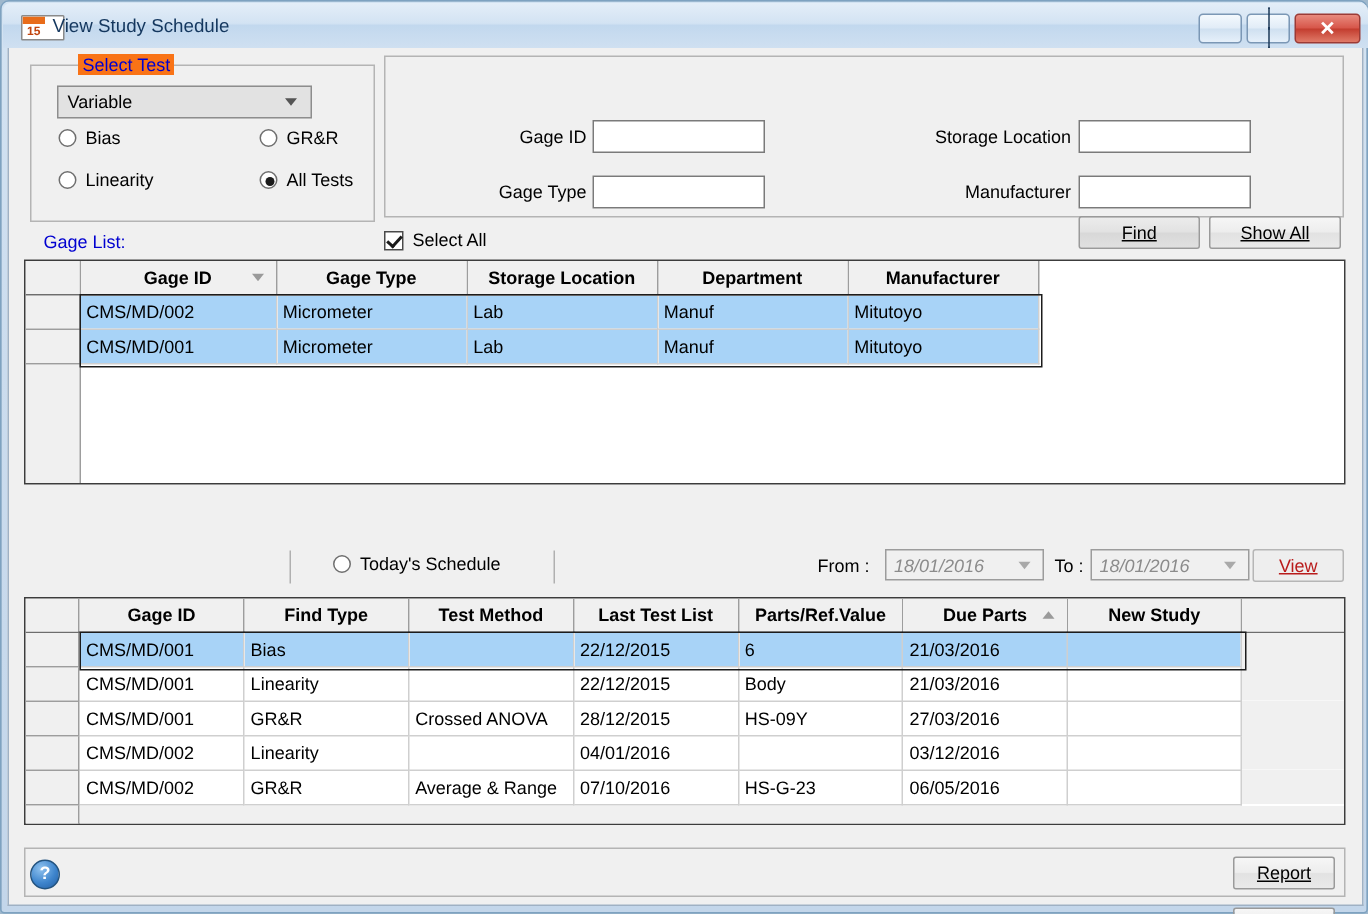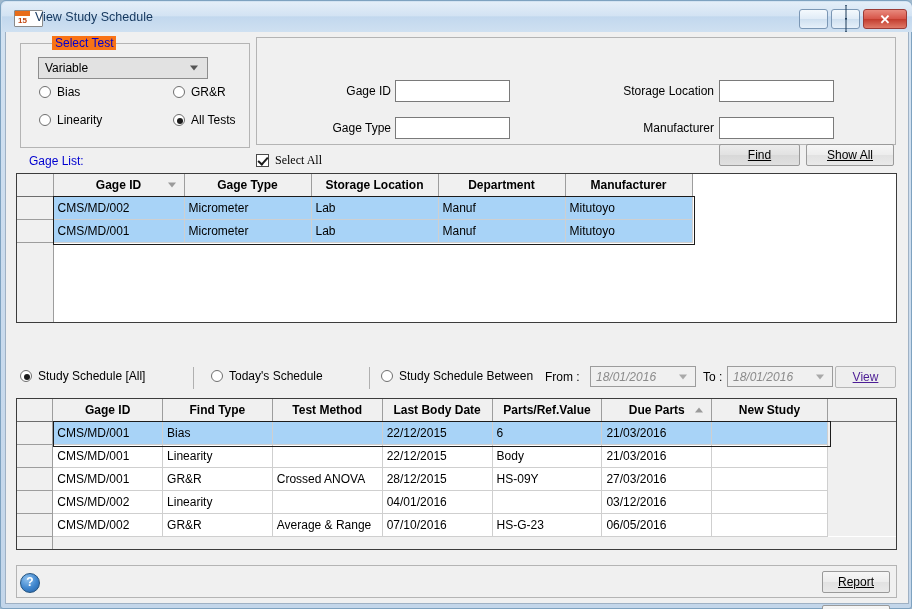--- a/index.html
+++ b/index.html
@@ -88,21 +88,21 @@
   .btn{
     position:absolute;box-sizing:border-box;
     border:1px solid #9a9a9a;border-radius:2px;
     background:linear-gradient(to bottom,#f6f6f6 0%,#ededed 48%,#e2e2e2 52%,#e9e9e9 100%);
     font-size:12px;color:#000;text-align:center;cursor:default;
     display:flex;align-items:center;justify-content:center;
   }
   .btn.default{
     background:linear-gradient(to bottom,#ececec 0%,#e2e2e2 48%,#d8d8d8 52%,#e0e0e0 100%);
   }
-  .btn.disabled{color:#4c1d95;background:#eeeeee;border-color:#b6b6b6;}
+  .btn.disabled{color:#b91c1c;background:#eeeeee;border-color:#b6b6b6;}
   .btn u{text-decoration:underline;}
 
   .combo{
     position:absolute;box-sizing:border-box;
     background:#e2e2e2;border:1px solid #8d8d8d;
     font-size:12px;color:#000;
   }
   .combo .ctext{position:absolute;left:6px;top:50%;transform:translateY(-50%);}
   .combo .carrow{
     position:absolute;right:9px;top:50%;transform:translateY(-50%);
@@ -256,21 +256,21 @@
 
     <div class="btn default" style="left:713px;top:112px;width:81px;height:22px;">
       <span><u>Find</u></span>
     </div>
     <div class="btn" style="left:800px;top:112px;width:88px;height:22px;">
       <span><u>Show All</u></span>
     </div>
 
     <div class="lbl" style="left:10px;top:122px;color:#0000d0;margin-left:13px;">Gage List:</div>
 
-    <div class="chk checked" style="left:250px;top:121px;width:90px;height:16px;font-family:Liberation Serif, serif;">
+    <div class="chk checked" style="left:250px;top:121px;width:90px;height:16px;">
       <span class="box"></span>
       <span class="clabel">Select All</span>
     </div>
 
     <div class="grid" style="left:10px;top:141px;width:881px;height:150px;">
       <table>
         <colgroup>
           <col style="width:36px">
             <col style="width:131px">
             <col style="width:127px">
@@ -314,36 +314,28 @@
           </tr>
           <tr>
             <td class="rowsel" style="height:80px;border-right:1px solid #9d9d9d;border-bottom:none;background:#f0f0f0;"></td>
             <td colspan="6" style="background:#fff;border:none;"></td>
           </tr>
         </tbody>
       </table>
       <div class="selbox" style="left:36px;top:22px;width:640px;height:47px;"></div>
     </div>
 
-    <div class="radio checked" style="left:14px;top:337px;width:175px;height:16px;">
-      <span class="dot"></span>
-      <span class="rlabel">Study Schedule [All]</span>
-    </div>
     <div class="vsep" style="left:187px;top:335px;height:22px;"></div>
 
-    <div class="radio" style="left:205px;top:337px;width:140px;height:16px;">
+    <div class="radio" style="left:216px;top:337px;width:140px;height:16px;">
       <span class="dot"></span>
       <span class="rlabel">Today's  Schedule</span>
     </div>
     <div class="vsep" style="left:363px;top:335px;height:22px;"></div>
 
-    <div class="radio" style="left:375px;top:337px;width:160px;height:16px;">
-      <span class="dot"></span>
-      <span class="rlabel">Study Schedule Between</span>
-    </div>
 
     <div class="lbl" style="left:539px;top:338px;">From :</div>
     <div class="dtp" style="left:584px;top:334px;width:106px;height:21px;">
       <span class="dtext">18/01/2016</span>
       <span class="darrow"></span>
     </div>
 
     <div class="lbl" style="left:697px;top:338px;">To :</div>
     <div class="dtp" style="left:721px;top:334px;width:106px;height:21px;">
       <span class="dtext">18/01/2016</span>
@@ -366,21 +358,21 @@
           <col style="width:110px">
             <col style="width:116px">
             <col style="width:69px">
         </colgroup>
         <thead>
           <tr>
             <th class="corner"></th>
             <th>Gage ID</th>
             <th>Find Type</th>
             <th>Test Method</th>
-            <th>Last Body Date</th>
+            <th>Last Test List</th>
             <th>Parts/Ref.Value</th>
             <th>
               <span>Due Parts</span>
               <span class="sortarrow asc"></span>
             </th>
             <th>New Study</th>
             <th style="border-right:none;background:#f0f0f0;"></th>
           </tr>
         </thead>
         <tbody>

